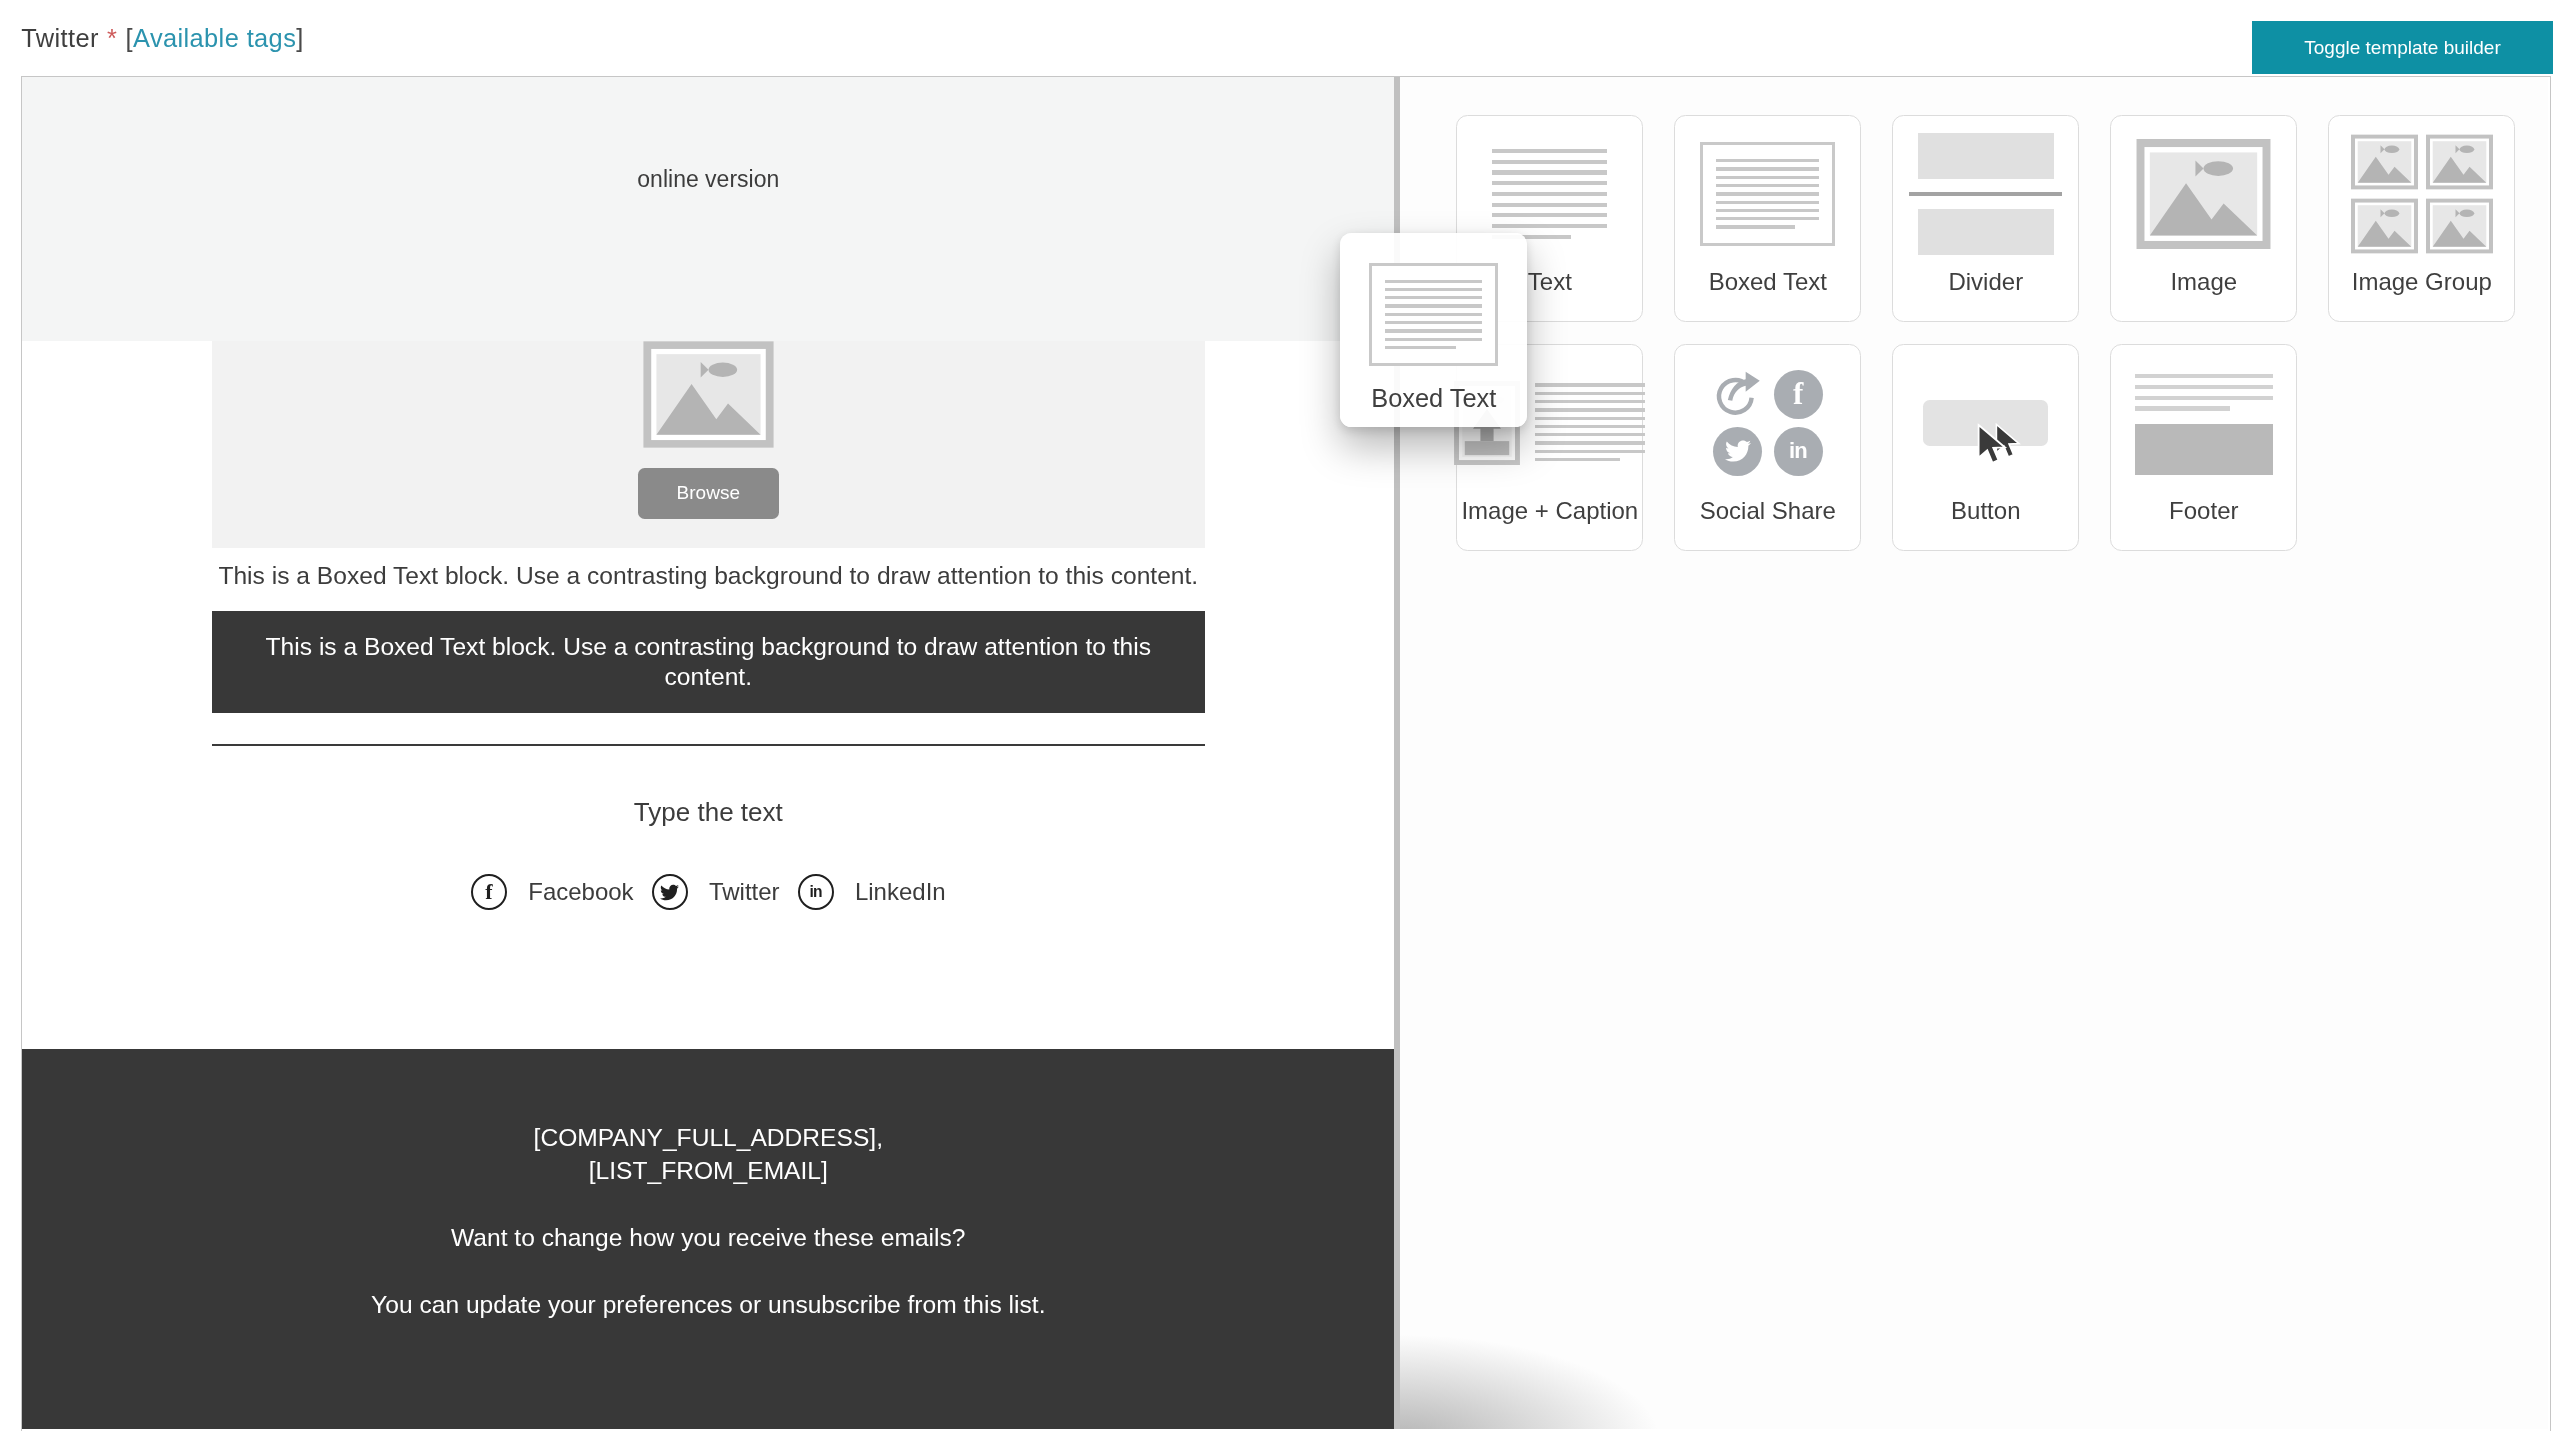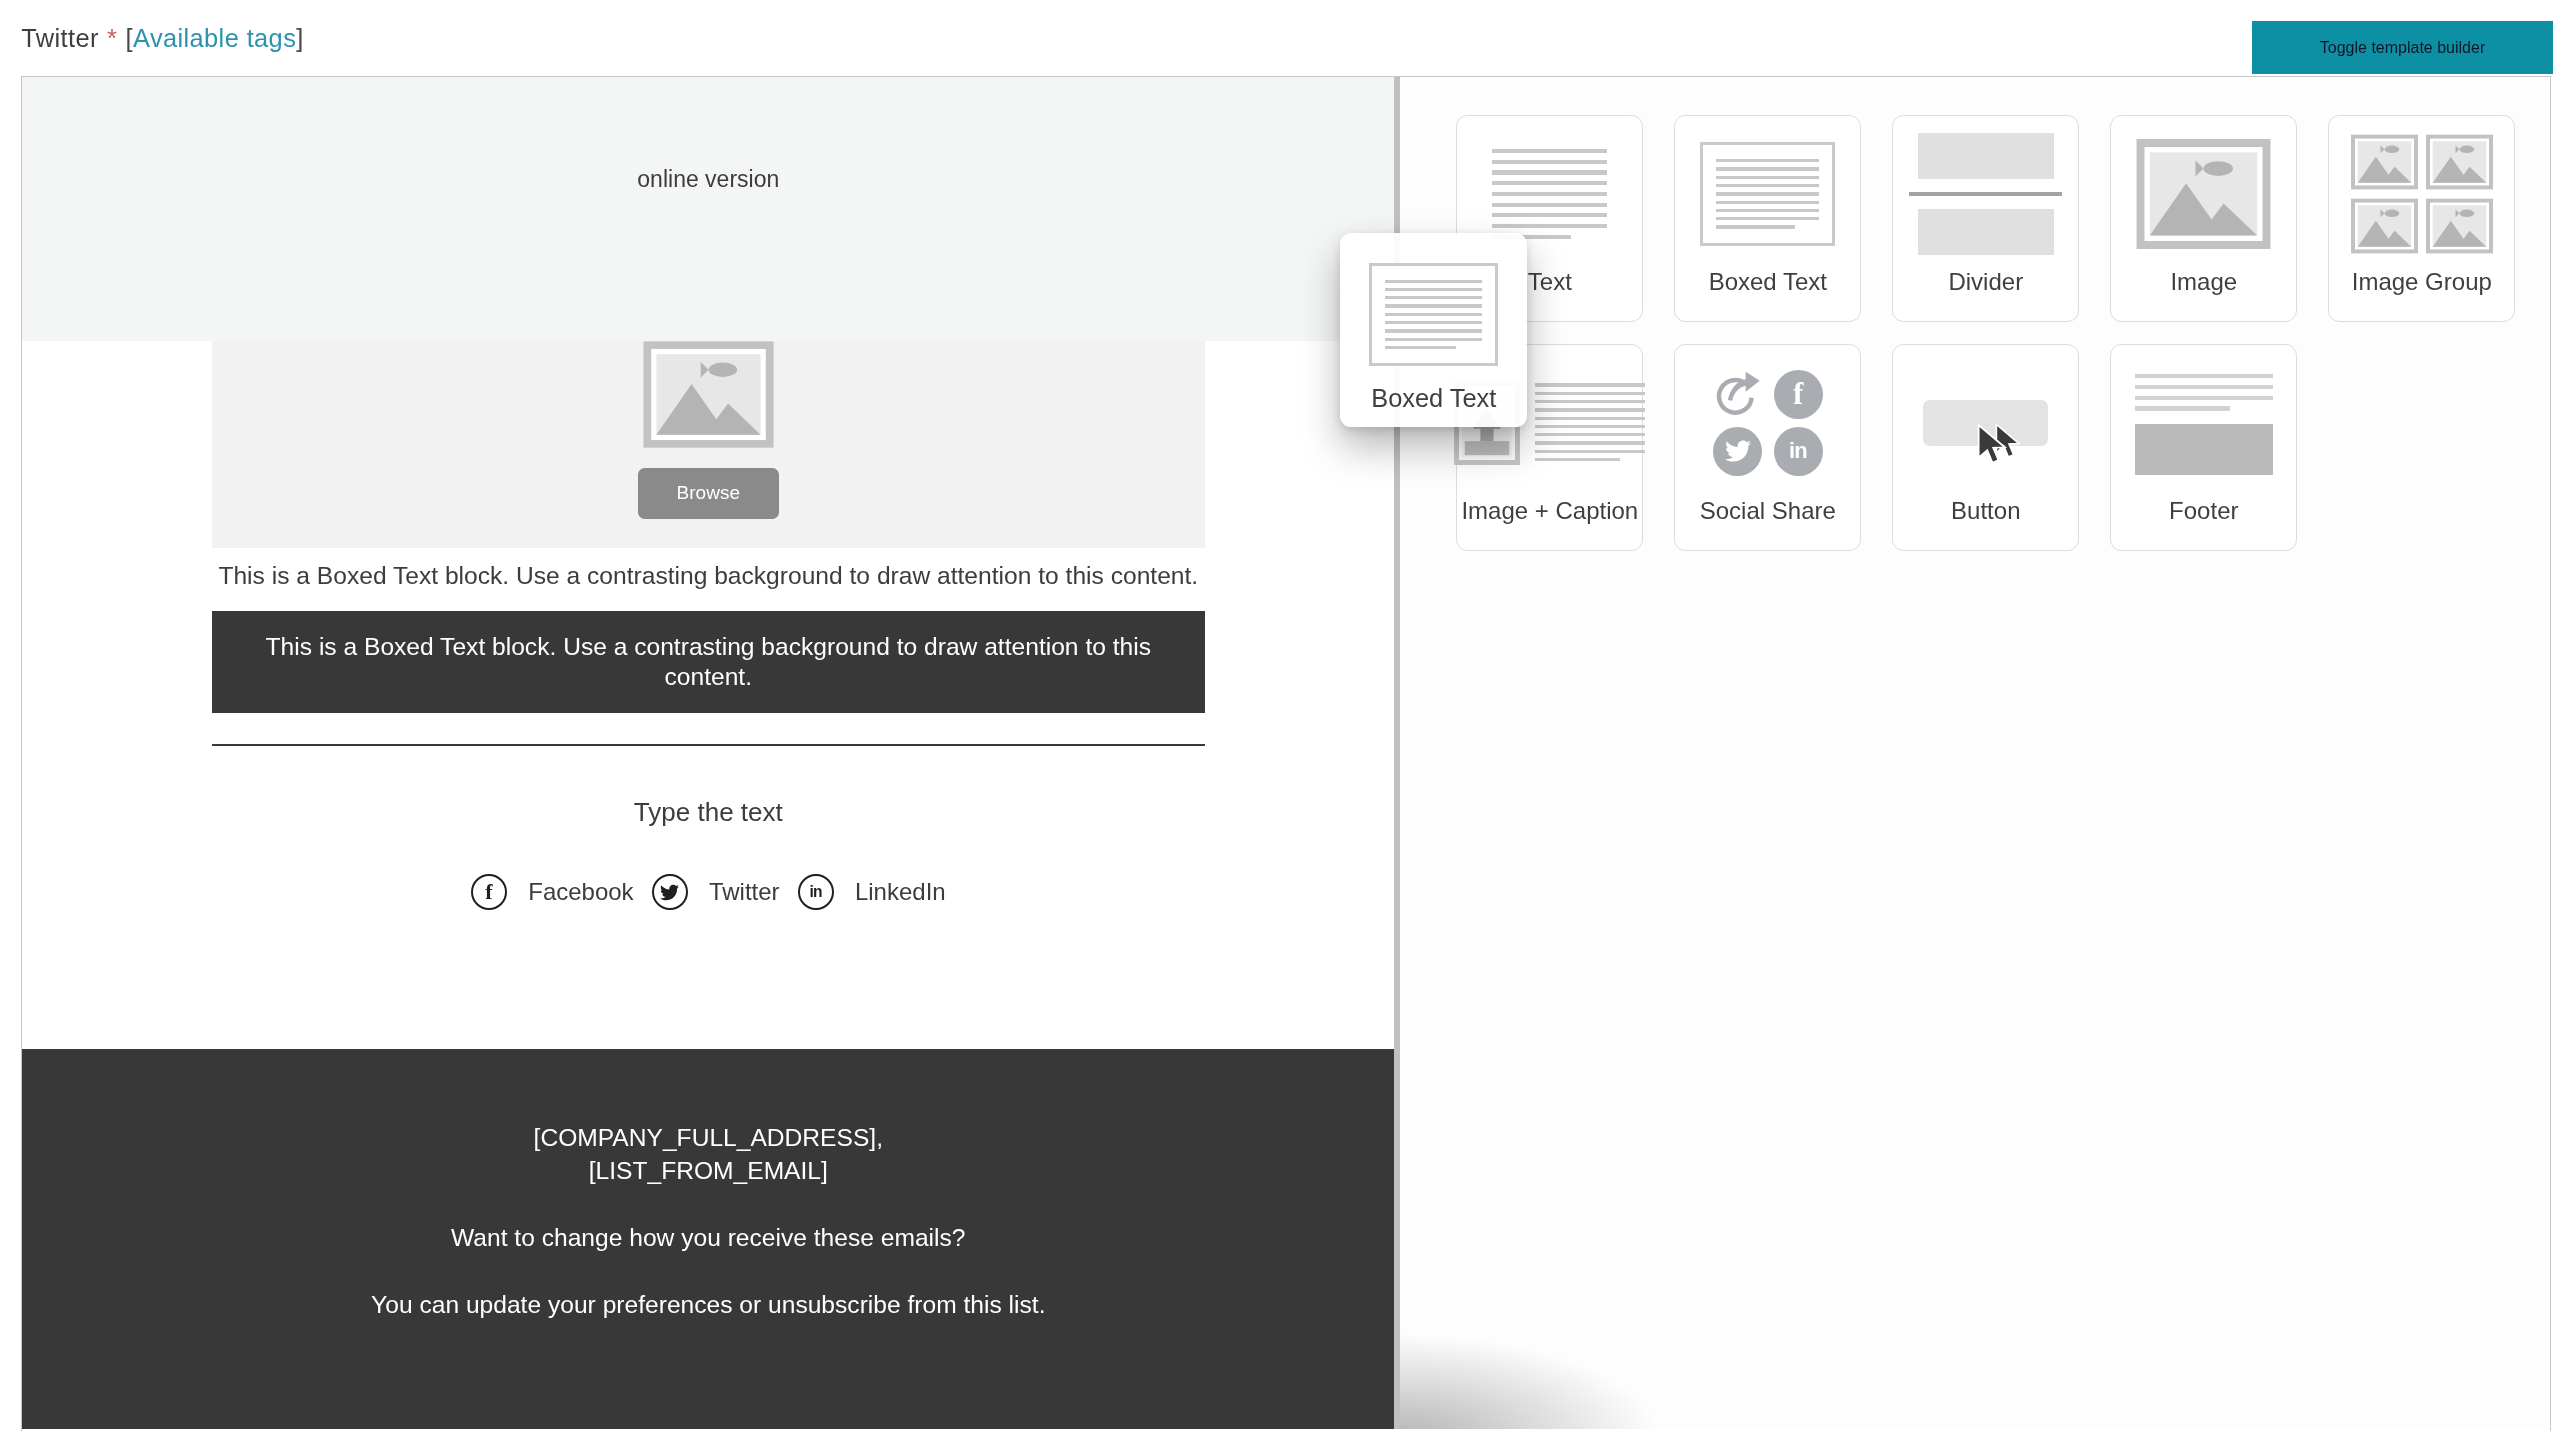--- a/index.html
+++ b/index.html
@@ -8,21 +8,21 @@
   #app { position:relative; width:2576px; height:1432px; }
 
   
   .topbar { position:absolute; left:0; top:0; width:100%; height:76px; background:#fff; }
   .field-label { position:absolute; left:21.3px; top:0; height:76px; display:flex; align-items:center;
                  font-size:25.4px; letter-spacing:0.4px; }
   .field-label .req { color:#cd5a5a; margin:0 8.2px 0 8.2px; }
   .field-label .bracket { color:#4a4a4a; }
   .field-label a.tags { color:#2b93ae; text-decoration:none; }
   .toggle-btn { position:absolute; right:23px; top:21.3px; width:301px; height:53px; background:#0e90a4;
-                color:#0f172a; font-size:16px; display:flex; align-items:center; justify-content:center;
+                color:#ffffff; font-size:19px; display:flex; align-items:center; justify-content:center;
                 border:none; cursor:pointer; }
 
   
   .main { position:absolute; left:21.3px; top:76px; width:2530px; height:1355px;
           border:1.6px solid #c6c6c6; border-bottom:none; background:#fff; }
 
   
   .canvas { position:absolute; left:0; top:0; width:1372px; height:1352px; background:#f4f5f5; overflow:hidden; }
   .email-col { width:993px; margin:0 auto; }
   .preheader { height:210px; }

